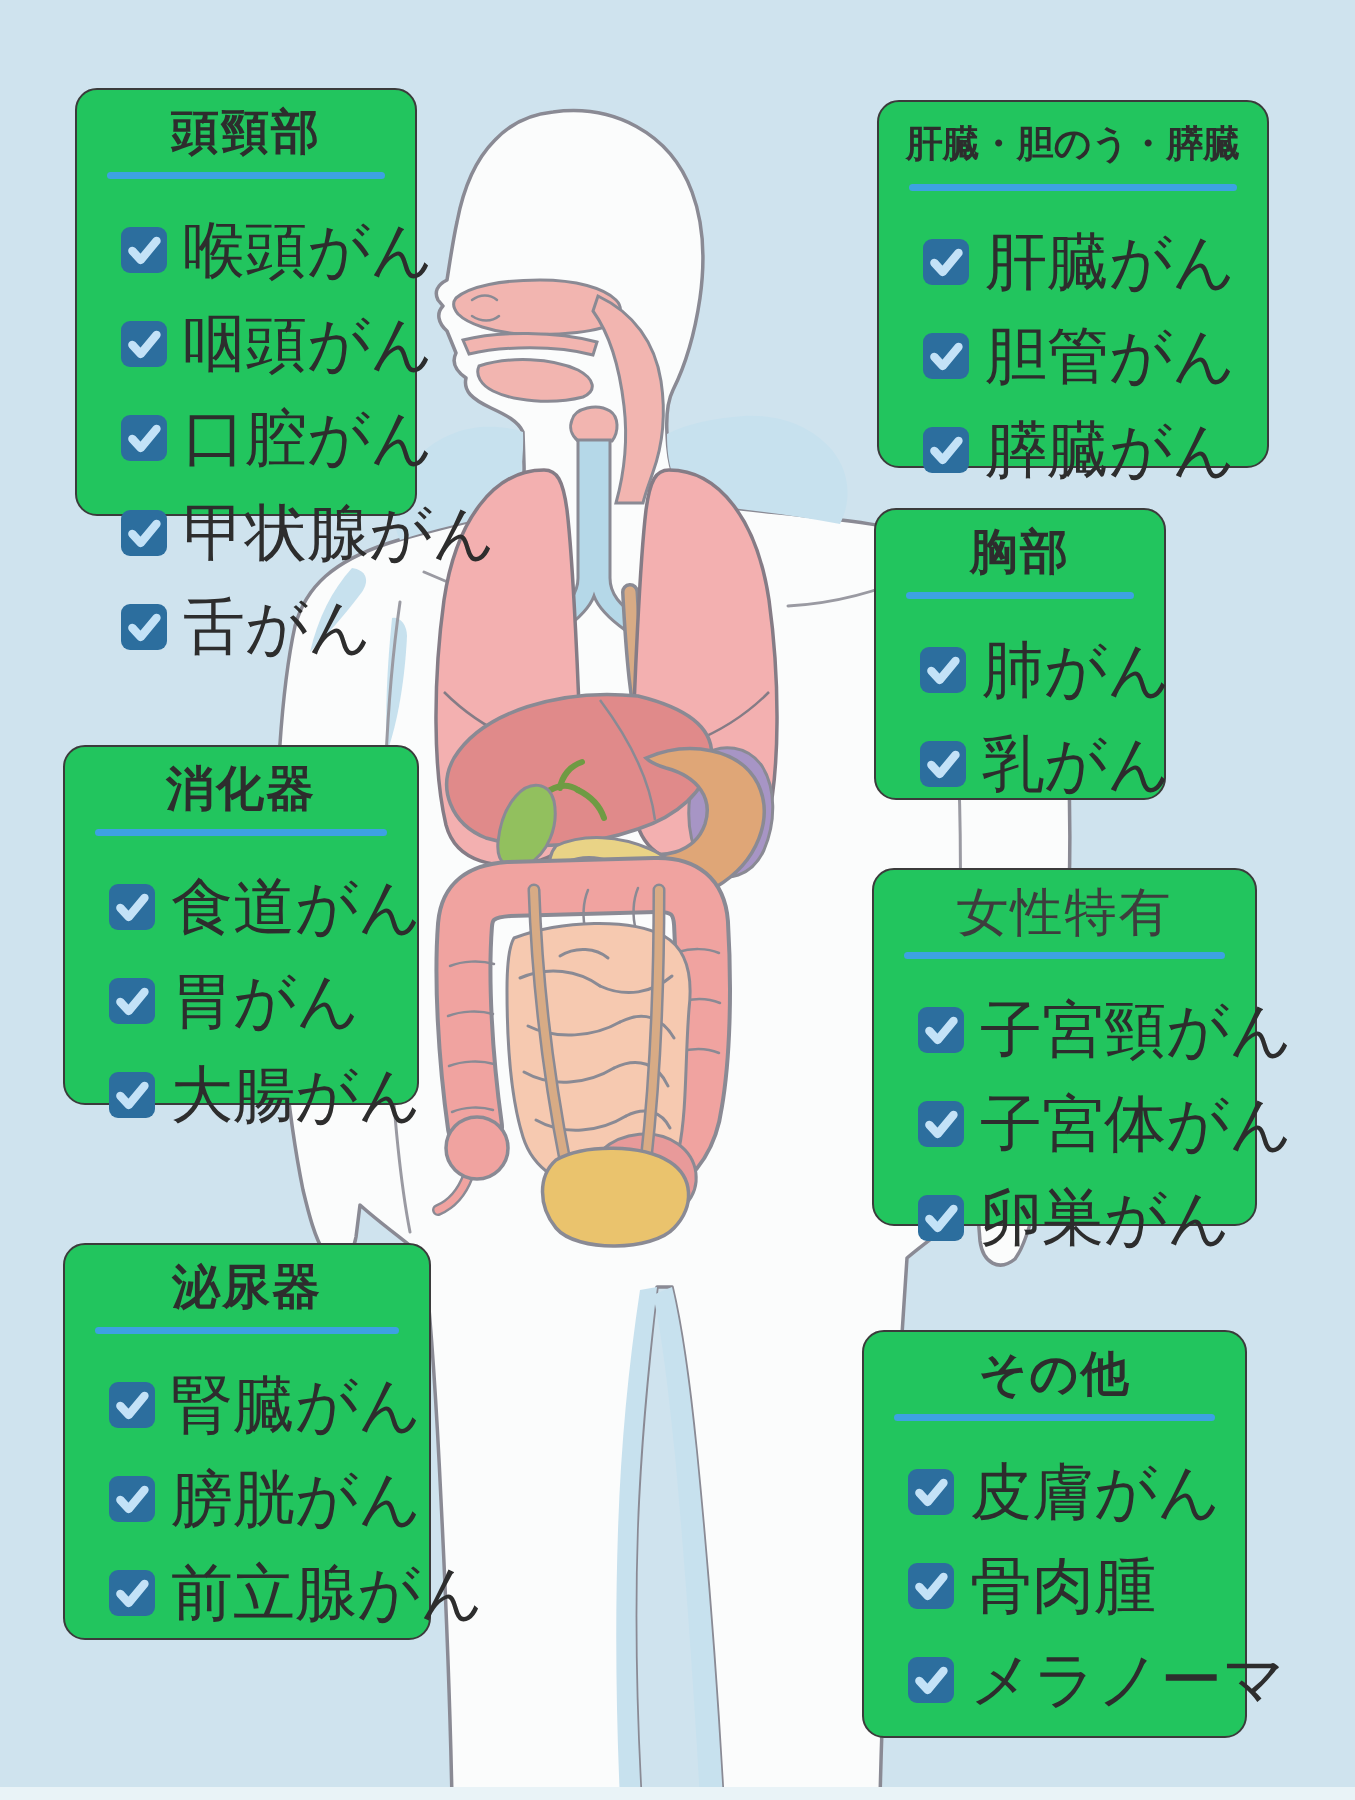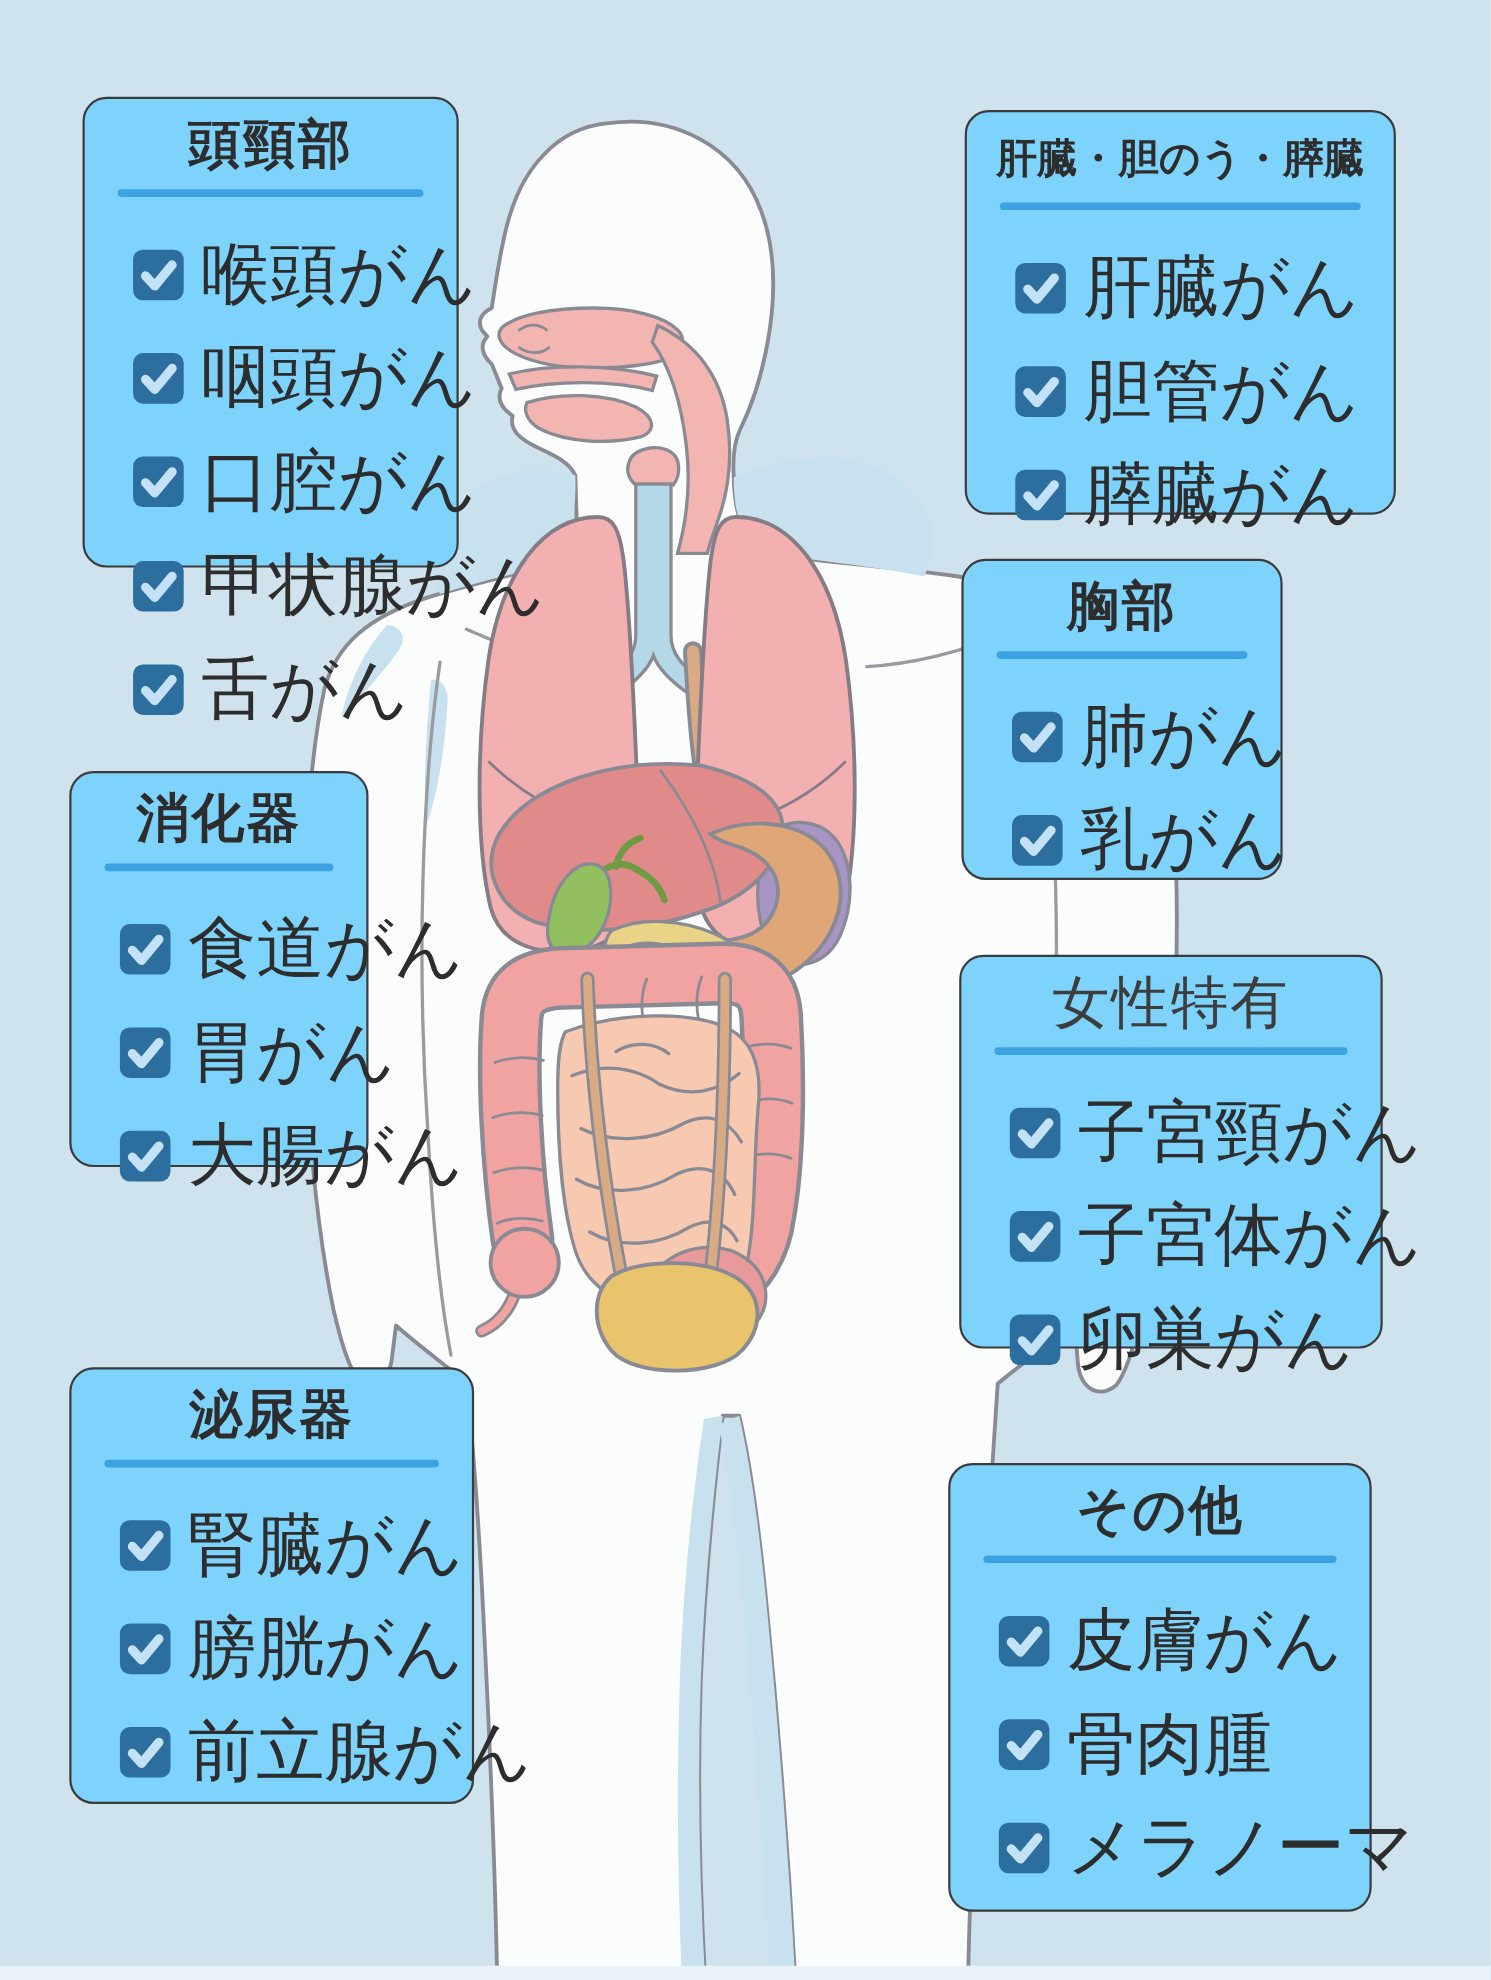--- a/index.html
+++ b/index.html
@@ -1,34 +1,34 @@
 <!DOCTYPE html>
 <html lang="ja"><head>
 <meta charset="utf-8">
 <style>
   html,body{margin:0;padding:0;}
   body{font-family:"Liberation Sans","DejaVu Sans",sans-serif;}
   .canvas{position:relative;width:1355px;height:1800px;overflow:hidden;background:#cfe3ee;}
   .body-svg{position:absolute;left:0;top:0;z-index:1;}
   .bottom-strip{position:absolute;left:0;bottom:0;width:100%;height:13px;background:#e9f3f7;z-index:1;}
-  .panel{position:absolute;z-index:2;background:#7dd3fc;border:2px solid #3b3b3b;border-radius:22px;box-sizing:border-box;}
+  .panel{position:absolute;z-index:2;background:#22c55e;border:2px solid #3b3b3b;border-radius:22px;box-sizing:border-box;}
   .panel-title{font-size:48px;font-weight:800;color:#2d2d2d;text-align:center;line-height:56px;margin-top:14px;letter-spacing:2px;}
   #panel-liver .panel-title{font-size:37px;letter-spacing:0;}
   #panel-female .panel-title{font-size:52px;font-weight:400;color:#3d3d3d;}
   .rule{height:7px;border-radius:4px;background:#3da2e2;margin:12px 30px 0 30px;}
   .items{margin:37px 0 0 44px;}
   .row{display:flex;align-items:center;margin-bottom:26px;}
   .checkbox{width:46px;height:46px;border-radius:9px;background:#2c6e9e;display:flex;align-items:center;justify-content:center;flex:0 0 46px;cursor:pointer;}
   .checkbox svg{width:40px;height:40px;overflow:visible;}
   .checkbox svg path{stroke:#c3e2f7;stroke-width:5;fill:none;stroke-linecap:round;stroke-linejoin:round;}
   .label{font-size:62px;color:#2d2d2d;margin-left:16px;line-height:1.1;white-space:nowrap;}
   #panel-head{left:75px;top:88px;width:342px;height:428px;}
   #panel-liver{left:877px;top:100px;width:392px;height:368px;}
   #panel-chest{left:874px;top:508px;width:292px;height:292px;}
-  #panel-digest{left:63px;top:701px;width:272px;height:360px;font-family:Liberation Serif, serif;}
+  #panel-digest{left:63px;top:745px;width:356px;height:360px;font-family:Liberation Serif, serif;}
   #panel-female{left:872px;top:868px;width:385px;height:358px;}
   #panel-urinary{left:63px;top:1243px;width:368px;height:397px;}
   #panel-other{left:862px;top:1330px;width:385px;height:408px;}
 </style>
 </head>
 <body>
 
 <div class="canvas">
 
   <svg class="body-svg" width="1355" height="1800" viewBox="0 0 1355 1800" aria-hidden="true">

